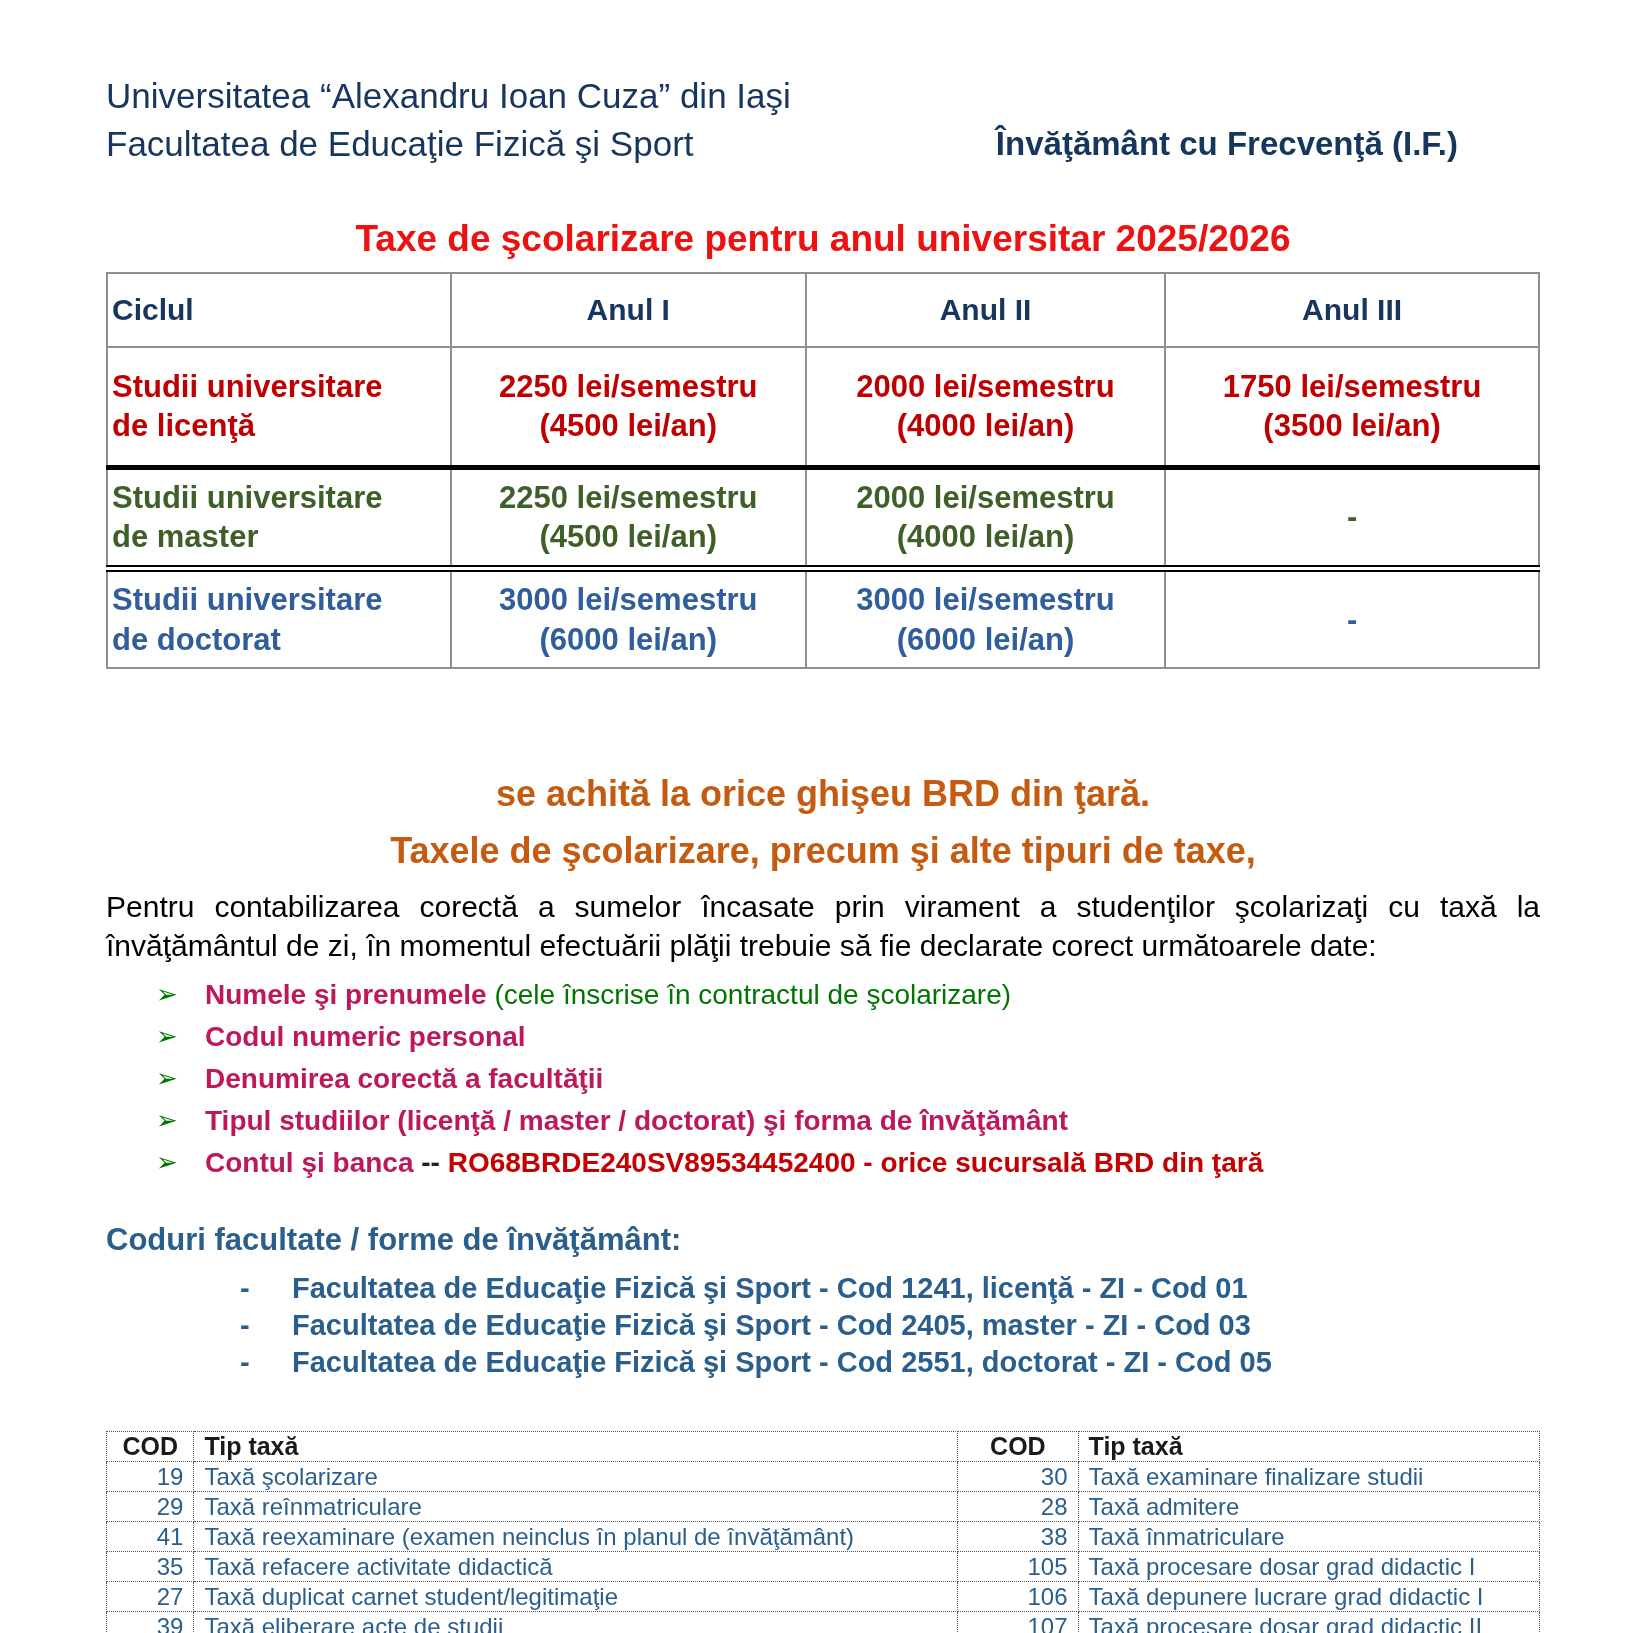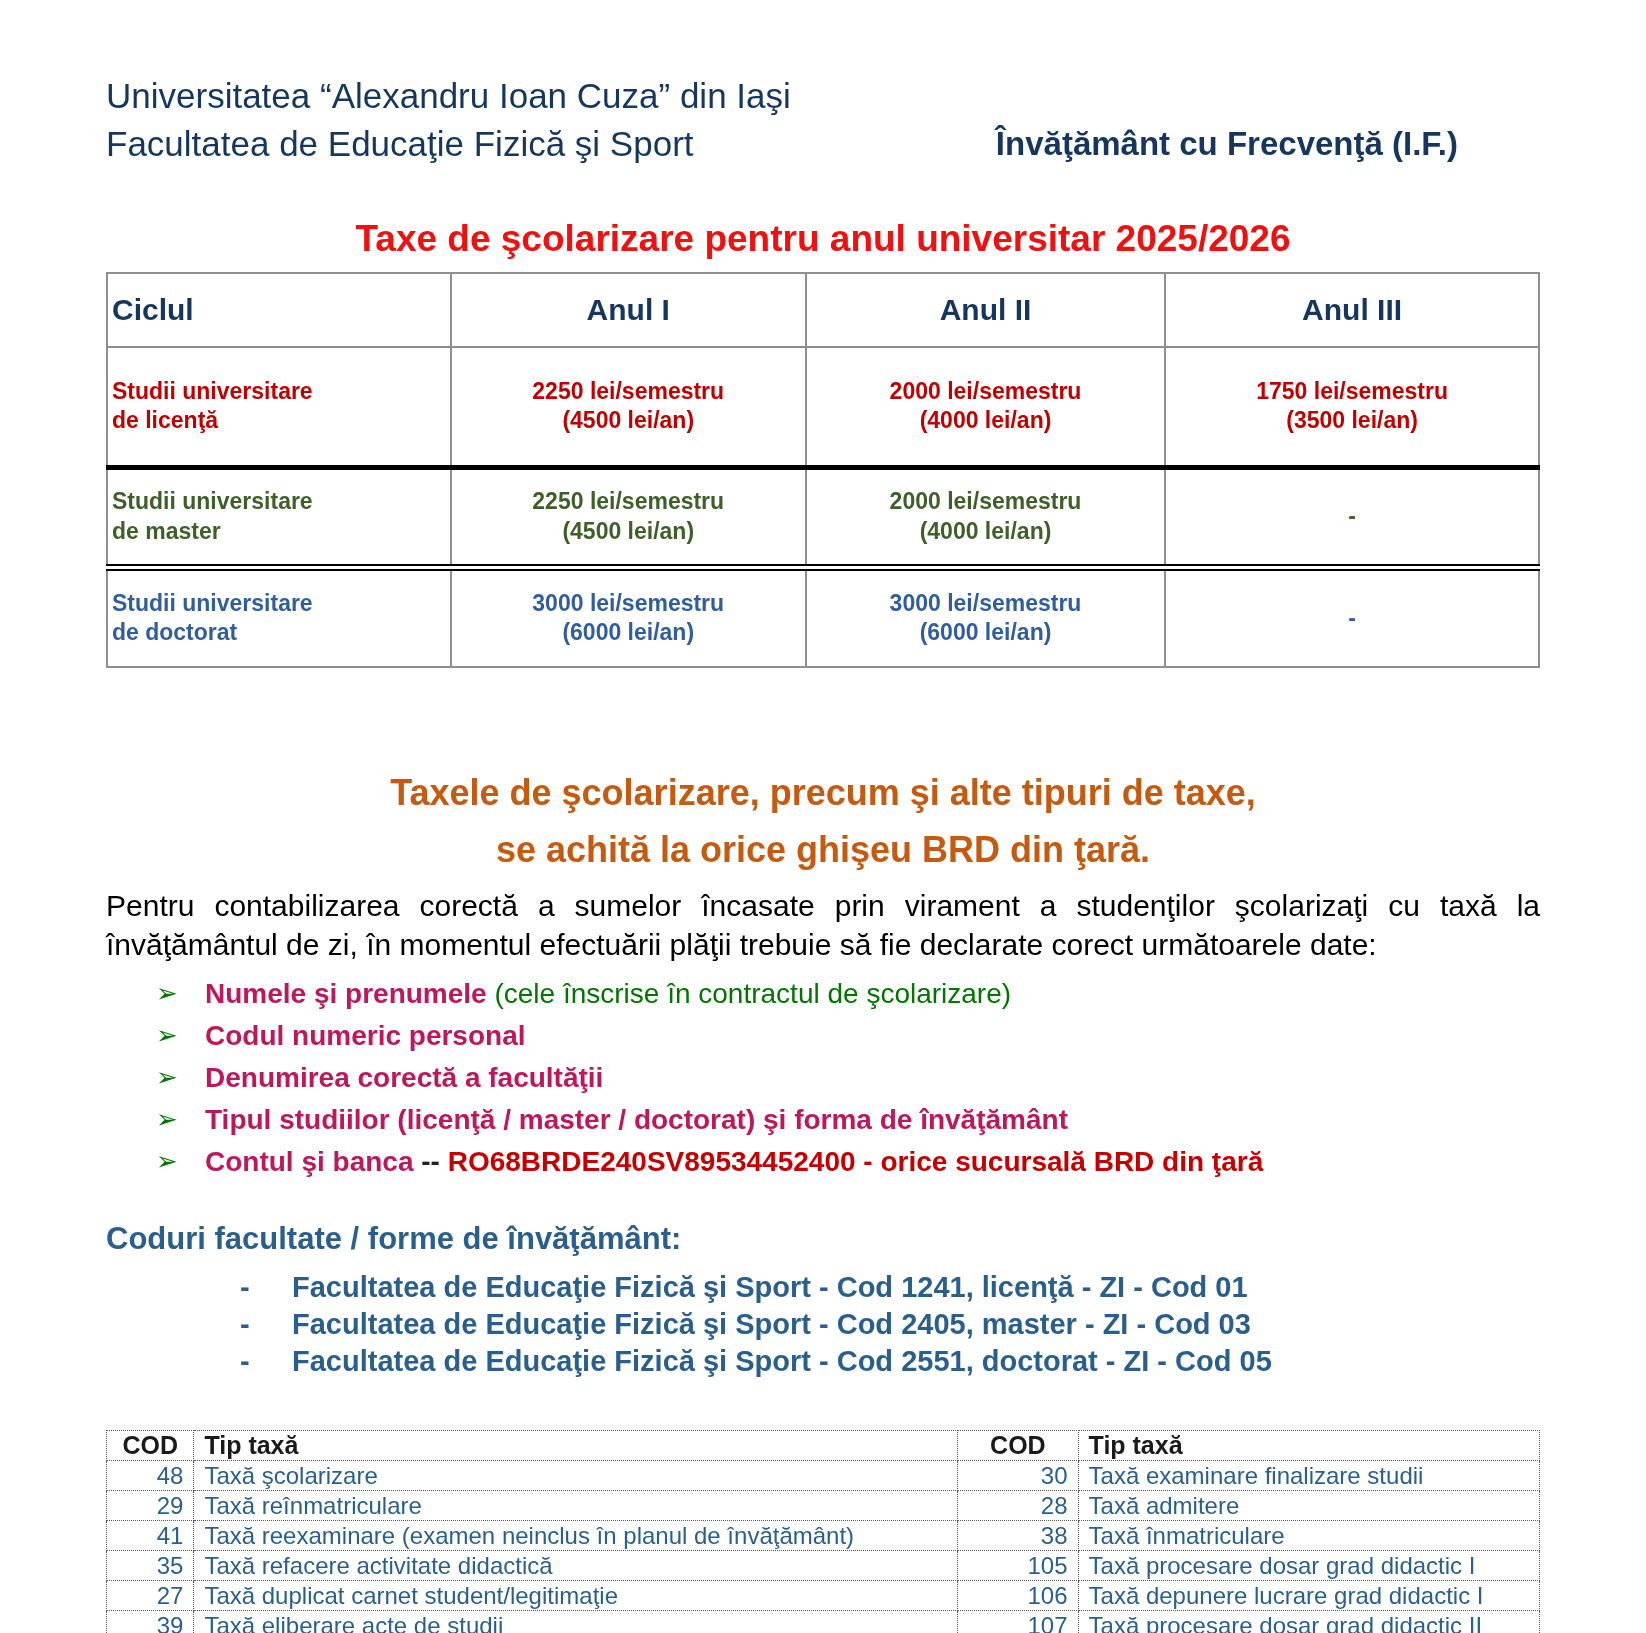--- a/index.html
+++ b/index.html
@@ -18,21 +18,21 @@
   .edu-form { font-size: 33px; line-height: 48px; font-weight: bold; color: #17365d; margin-right: 82px; white-space: nowrap; }
 
   
   .fees-title { text-align: center; font-size: 37px; font-weight: bold; color: #ee1111; margin-bottom: 12px; letter-spacing: 0px; }
 
   
   .fees-table { border-collapse: collapse; table-layout: fixed; width: 1434px; }
   .fees-table th, .fees-table td { border: 2px solid #8f8f8f; vertical-align: middle; }
   .fees-table th { height: 74px; font-size: 30px; font-weight: bold; color: #17365d; text-align: center; }
   .fees-table th.col-cycle { text-align: left; padding-left: 4px; }
-  .fees-table td { font-size: 23px; font-weight: bold; line-height: 1.28; text-align: center; white-space: pre-line; padding: 8px 6px; margin-top: 11px; }
+  .fees-table td { font-size: 31px; font-weight: bold; line-height: 1.28; text-align: center; white-space: pre-line; padding: 8px 6px; margin-top: 11px; }
   .fees-table td.cycle { text-align: left; padding-left: 4px; }
   .fees-table tr.row-0 td { height: 120px; color: #c00000; }
   .fees-table tr.row-1 td { height: 100px; color: #3f5f28; border-top: 5px solid #000; }
   .fees-table tr.row-2 td { height: 100px; color: #305e9c; border-top: 7px double #000; }
   .col-w0 { width: 24.0%; } .col-w1 { width: 24.8%; margin-left: 20px; } .col-w2 { width: 25.1%; } .col-w3 { width: 26.1%; }
 
   
   .payment-heading { margin-top: 96px; text-align: center; }
   .payment-heading .ln { font-size: 36px; font-weight: bold; color: #c55a11; line-height: 57px; }
   .intro { margin-top: 8px; font-size: 30px; line-height: 39px; text-align: justify; color: #000; }
@@ -113,22 +113,22 @@
         <td>3000 lei/semestru
 (6000 lei/an)</td>
         <td>3000 lei/semestru
 (6000 lei/an)</td>
         <td>-</td>
       </tr>
     </tbody>
   </table>
 
   <div class="payment-heading">
+    <div class="ln">se achită la orice ghişeu BRD din ţară.</div>
     <div class="ln">Taxele de şcolarizare, precum şi alte tipuri de taxe,</div>
-    <div class="ln">se achită la orice ghişeu BRD din ţară.</div>
   </div>
 
   <p class="intro">Pentru contabilizarea corectă a sumelor încasate prin virament a studenţilor şcolarizaţi cu taxă la învăţământul de zi, în momentul efectuării plăţii trebuie să fie declarate corect următoarele date:</p>
 
   <ul class="req-list">
     <li>
       <span class="arrow">➢</span><span class="b-bold">Numele şi prenumele</span><span class="b-rest"> (cele înscrise în contractul de şcolarizare)</span>
     </li>
     <li>
       <span class="arrow">➢</span><span class="b-bold">Codul numeric personal</span>
@@ -161,21 +161,21 @@
 
   <table class="tax-table">
     <tbody>
       <tr class="hd">
         <td class="cod tc-w0">COD</td>
         <td class="lbl tc-w1">Tip taxă</td>
         <td class="cod tc-w2">COD</td>
         <td class="lbl tc-w3">Tip taxă</td>
       </tr>
       <tr>
-        <td class="cod">48</td>
+        <td class="cod">19</td>
         <td class="lbl">Taxă şcolarizare</td>
         <td class="cod">30</td>
         <td class="lbl">Taxă examinare finalizare studii</td>
       </tr>
       <tr>
         <td class="cod">29</td>
         <td class="lbl">Taxă reînmatriculare</td>
         <td class="cod">28</td>
         <td class="lbl">Taxă admitere</td>
       </tr>

